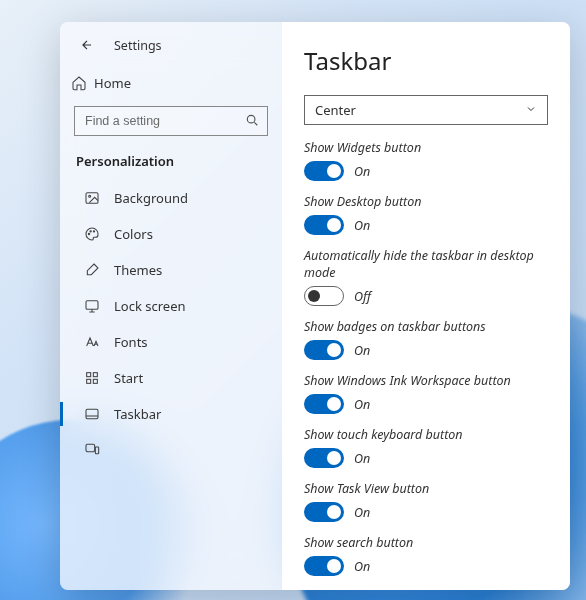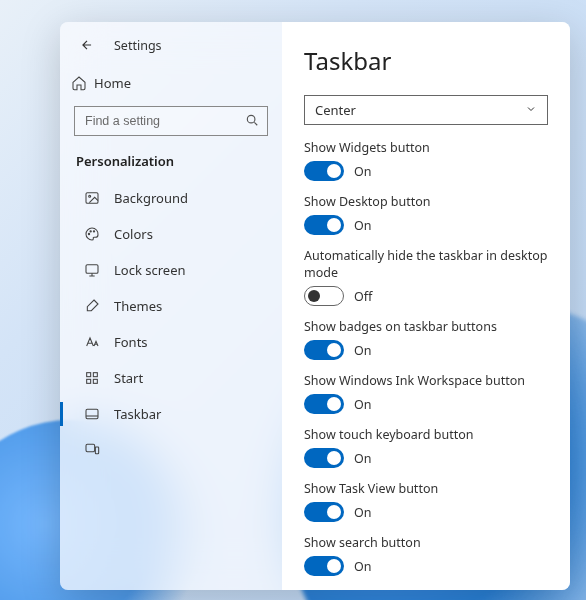--- a/index.html
+++ b/index.html
@@ -80,21 +80,21 @@
     flex: 1; background: #fff; padding: 22px 22px 16px 22px;
     overflow-y: auto;
   }
   .page-title { font-size: 24px; font-weight: 400; color: #222; margin-bottom: 18px; }
   .field-label { font-size: 12.5px; color: #333; margin-bottom: 4px; }
   .dropdown {
     border: 1px solid #666; height: 30px; display: flex; align-items: center;
     justify-content: space-between; padding: 0 10px; font-size: 13px; color: #333;
     cursor: pointer; margin-bottom: 14px;
   }
-  .setting { margin-bottom: 12px; }
+  .setting { margin-bottom: 12px; font-style: italic; }
   .setting .field-label { margin-bottom: 5px; }
   .toggle-row { display: flex; align-items: center; gap: 10px; }
   .toggle {
     width: 40px; height: 20px; border-radius: 10px; position: relative;
     cursor: pointer; flex-shrink: 0;
   }
   .toggle.on { background: #0067c0; }
   .toggle.off { background: #fff; border: 1px solid #666; }
   .toggle .knob {
     position: absolute; top: 3px; width: 14px; height: 14px; border-radius: 50%;
@@ -162,33 +162,33 @@
               <circle cx="7.5" cy="12" r="1"></circle>
               <circle cx="10" cy="8" r="1"></circle>
               <circle cx="15" cy="8" r="1"></circle>
             </svg>
           </span>
         <span>Colors</span>
       </div>
       <div class="nav-item">
         <span class="nav-ico">
             <svg viewBox="0 0 24 24" fill="none" stroke="currentColor" stroke-width="1.6">
+              <path d="M15 3l6 6-10 10H5v-6z"></path>
+            </svg>
+          </span>
+        <span>Themes</span>
+      </div>
+      <div class="nav-item">
+        <span class="nav-ico">
+            <svg viewBox="0 0 24 24" fill="none" stroke="currentColor" stroke-width="1.6">
               <rect x="3" y="4" width="18" height="13" rx="2"></rect>
               <path d="M8 21h8M12 17v4"></path>
             </svg>
           </span>
         <span>Lock screen</span>
-      </div>
-      <div class="nav-item">
-        <span class="nav-ico">
-            <svg viewBox="0 0 24 24" fill="none" stroke="currentColor" stroke-width="1.6">
-              <path d="M15 3l6 6-10 10H5v-6z"></path>
-            </svg>
-          </span>
-        <span>Themes</span>
       </div>
       <div class="nav-item">
         <span class="nav-ico">
             <svg viewBox="0 0 24 24" fill="none" stroke="currentColor" stroke-width="1.6">
               <path d="M4 18L9 6l5 12M6 14h6M15 18l3-7 3 7M16.5 15.5h3"></path>
             </svg>
           </span>
         <span>Fonts</span>
       </div>
       <div class="nav-item">

